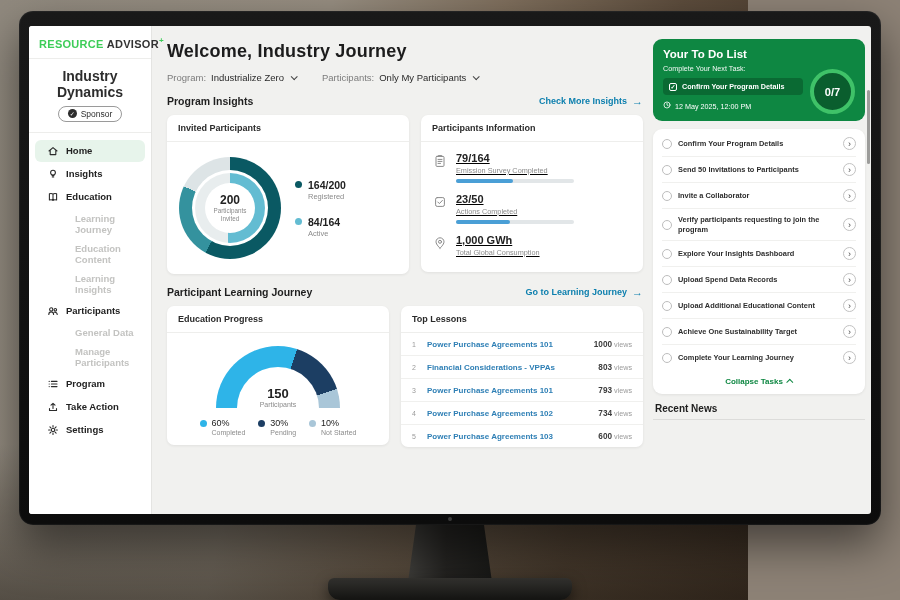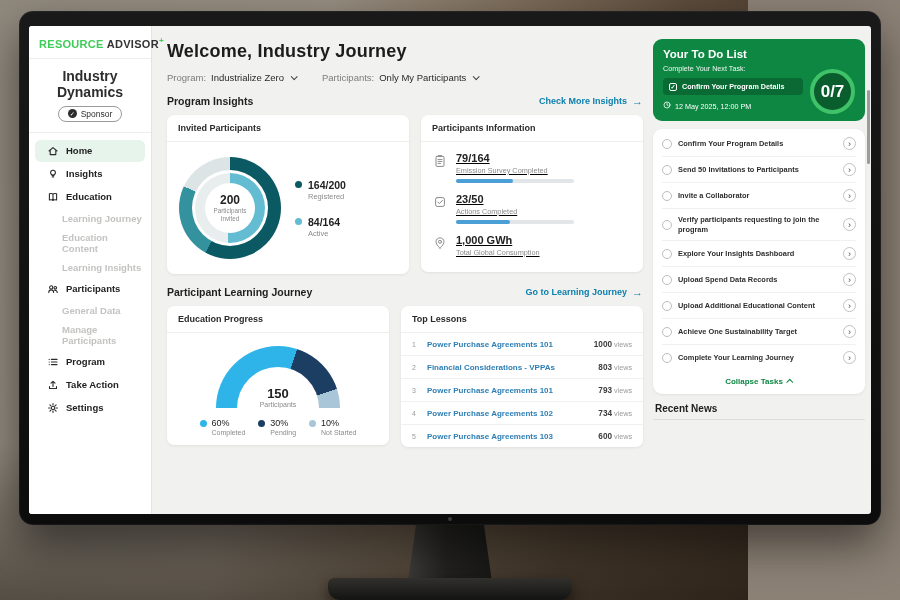--- a/index.html
+++ b/index.html
@@ -46,21 +46,21 @@
   .logo-a { color: #3dcd58; }
   .logo-b { color: #333; }
   .logo-plus { color: #3dcd58; font-size: 8px; vertical-align: super; }
   .org { padding: 9px 6px 10px; text-align: center; border-bottom: 1px solid #ededeb; }
   .org-name { font-weight: bold; color: #2d2d2d; font-size: 14px; margin-bottom: 6px; }
   .sponsor { display: inline-flex; align-items: center; gap: 4px; border: 1px solid #9a9a9a; border-radius: 10px; padding: 2px 9px; font-size: 8.5px; color: #2d2d2d; background: #fff; cursor: pointer; }
   .sponsor-ico { width: 9px; height: 9px; border-radius: 50%; background: #2d2d2d; color: #fff; font-size: 6px; display: inline-flex; align-items: center; justify-content: center; line-height: 1; }
   nav { padding: 6px 0; }
   .nav-item { display: flex; align-items: center; gap: 7px; padding: 5px 7px 5px 12px; margin: 1px 6px; border-radius: 6px; font-weight: bold; color: #222; cursor: pointer; }
   .nav-item.active { background: #e7f4eb; }
-  .nav-sub { padding: 4px 8px 4px 33px; color: #c3c3c1; font-weight: bold; cursor: pointer; }
+  .nav-sub { padding: 4px 8px 4px 46px; color: #c3c3c1; font-weight: bold; cursor: pointer; }
   .nico { width: 12px; height: 12px; display: inline-flex; color: #2b2b2b; }
   .nico svg { width: 12px; height: 12px; }
 
   
   .main { flex: 1; display: flex; padding: 13px 6px 0 15px; gap: 10px; min-width: 0; }
   .content { width: 476px; min-width: 0; }
   .welcome { font-size: 18px; font-weight: bold; color: #1c1c1c; letter-spacing: .2px; margin: 2px 0 10px; }
   .filters { display: flex; gap: 26px; font-size: 9.5px; margin-bottom: 2px; align-items: center; }
   .filter { display: flex; align-items: center; gap: 5px; cursor: pointer; }
   .flabel { color: #7c7c7c; }
@@ -126,21 +126,21 @@
 
   
   .todo { width: 212px; min-width: 212px; display: flex; flex-direction: column; }
   .todo-green { background: #0e8742; border-radius: 9px; padding: 9px 10px 10px; position: relative; color: #fff; }
   .tg-title { font-size: 11.5px; font-weight: bold; }
   .tg-sub { font-size: 7.2px; margin: 4px 0 5px; opacity: .95; }
   .tg-pill { display: flex; align-items: center; gap: 5px; background: #0a6a33; border-radius: 4px; padding: 4px 6px; font-size: 7.2px; font-weight: bold; width: 140px; cursor: pointer; }
   .tg-check { width: 8px; height: 8px; min-width: 8px; border: 1px solid #fff; border-radius: 2px; display: inline-flex; align-items: center; justify-content: center; font-size: 6px; line-height: 1; }
   .tg-time { display: flex; align-items: center; gap: 4px; font-size: 7.2px; margin-top: 6px; }
   .tg-time svg { width: 8px; height: 8px; }
-  .tg-ring { position: absolute; right: 10px; top: 30px; width: 45px; height: 45px; border-radius: 50%; border: 4.5px solid #3fc268; background: #0a5e2e; display: flex; align-items: center; justify-content: center; font-size: 17px; font-weight: bold; }
+  .tg-ring { position: absolute; right: 10px; top: 30px; width: 45px; height: 45px; border-radius: 50%; border: 4.5px solid #3fc268; background: #0a5e2e; display: flex; align-items: center; justify-content: center; font-size: 11px; font-weight: bold; }
   .todo-list { background: #fff; border-radius: 9px; margin-top: 8px; padding: 2px 9px; box-shadow: 0 1px 3px rgba(0,0,0,.07); }
   .task { display: flex; align-items: center; gap: 6px; padding: 6px 0; border-bottom: 1px solid #f0f0ee; cursor: pointer; }
   .t-circle { width: 10px; height: 10px; min-width: 10px; border: 1.2px solid #bdbdbd; border-radius: 50%; }
   .t-label { flex: 1; font-size: 7.4px; font-weight: bold; color: #2e2e2e; line-height: 1.3; }
   .t-chev { width: 13px; height: 13px; min-width: 13px; border: 1px solid #c2c2c2; border-radius: 50%; display: flex; align-items: center; justify-content: center; font-size: 9px; color: #4a4a4a; line-height: 0; }
   .collapse { display: flex; align-items: center; justify-content: center; gap: 5px; padding: 7px 0 6px; color: #0e8742; font-weight: bold; font-size: 8px; cursor: pointer; }
   .chev-up { width: 5px; height: 5px; border-left: 1.4px solid #0e8742; border-top: 1.4px solid #0e8742; transform: rotate(45deg) translateY(1px); }
   .news-h { font-size: 10px; font-weight: bold; color: #1d1d1d; margin-top: 9px; padding: 0 2px 5px; border-bottom: 1px solid #dcdcda; }
 </style>
 </head>

